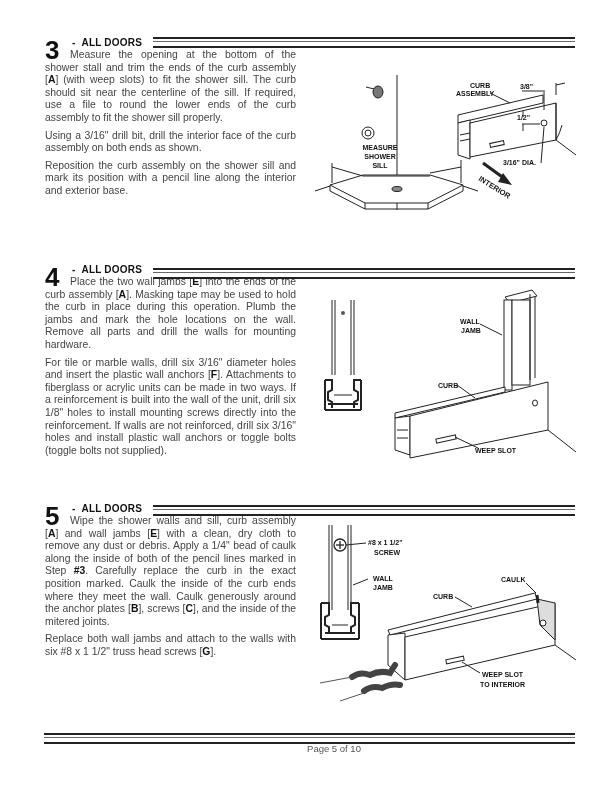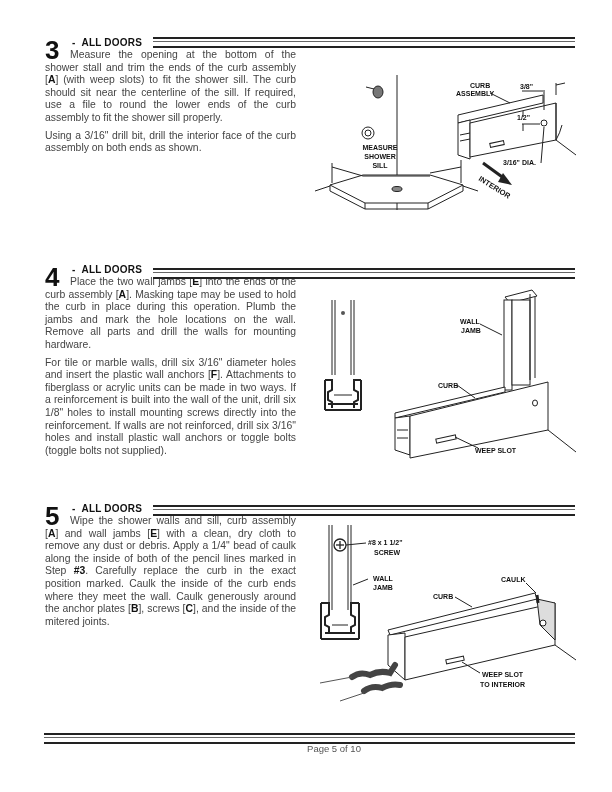--- a/index.html
+++ b/index.html
@@ -20,20 +20,21 @@
 </style>
 </head>
 <body>
 
 <div class="step" style="top:37px;">
   <div class="step-num">3</div>
   <div class="step-head"><span class="dash">-</span><span>ALL DOORS</span></div>
   <div class="body">
       <p class="para first">Measure the opening at the bottom of the shower stall and trim the ends of the curb assembly [<b class="ref">A</b>] (with weep slots) to fit the shower sill. The curb should sit near the centerline of the sill. If required, use a file to round the lower ends of the curb assembly to fit the shower sill properly.</p>
       <p class="para">Using a 3/16" drill bit, drill the interior face of the curb assembly on both ends as shown.</p>
+      <p class="para">Reposition the curb assembly on the shower sill and mark its position with a pencil line along the interior and exterior base.</p>
     </div>
 </div>
 <div class="rule" style="left:153px;top:37px;width:422px;"></div>
 
 <svg class="fig" style="left:300px;top:55px;" width="280" height="170" viewBox="0 0 280 170">
 
   <line x1="97" y1="20" x2="97" y2="155" stroke="#222" stroke-width="1"></line>
 
   <g>
     <line x1="66" y1="32" x2="74" y2="34" stroke="#222"></line>
@@ -134,20 +135,21 @@
   <line x1="180" y1="44" x2="202" y2="55" stroke="#222"></line>
   <text x="160" y="44" font-size="7">WALL</text>
   <text x="161" y="53" font-size="7">JAMB</text>
 </svg>
 
 <div class="step" style="top:503px;">
   <div class="step-num">5</div>
   <div class="step-head"><span class="dash">-</span><span>ALL DOORS</span></div>
   <div class="body">
       <p class="para first">Wipe the shower walls and sill, curb assembly [<b class="ref">A</b>] and wall jambs [<b class="ref">E</b>] with a clean, dry cloth to remove any dust or debris. Apply a 1/4" bead of caulk along the inside of both of the pencil lines marked in Step <b class="ref">#3</b>. Carefully replace the curb in the exact position marked. Caulk the inside of the curb ends where they meet the wall. Caulk generously around the anchor plates [<b class="ref">B</b>], screws [<b class="ref">C</b>], and the inside of the mitered joints.</p>
+      <p class="para">Replace both wall jambs and attach to the walls with six #8 x 1 1/2" truss head screws [<b class="ref">G</b>].</p>
     </div>
 </div>
 <div class="rule" style="left:153px;top:505px;width:422px;"></div>
 
 <svg class="fig" style="left:300px;top:515px;" width="280" height="190" viewBox="0 0 280 190">
   <line x1="29" y1="10" x2="29" y2="95" stroke="#222"></line>
   <line x1="32" y1="10" x2="32" y2="95" stroke="#222"></line>
   <line x1="48" y1="10" x2="48" y2="95" stroke="#222"></line>
   <line x1="51" y1="10" x2="51" y2="95" stroke="#222"></line>
   <g>

